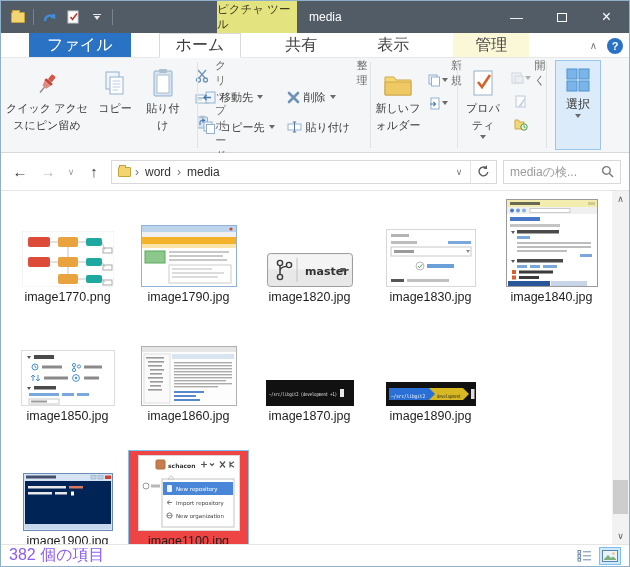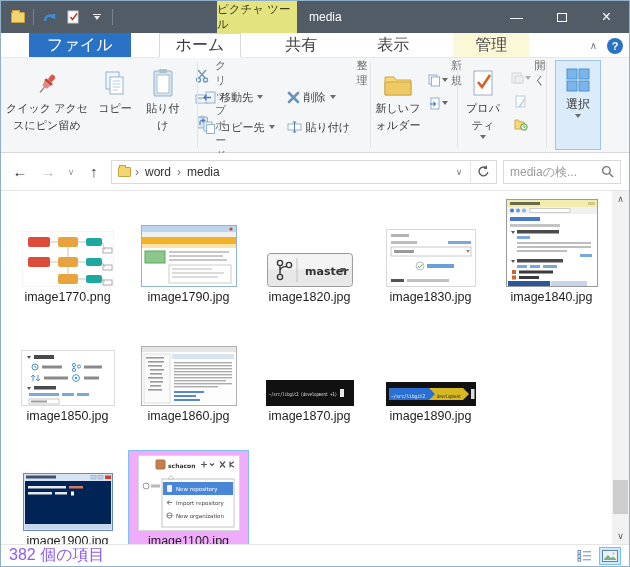--- a/index.html
+++ b/index.html
@@ -70,21 +70,21 @@
   .searchbox { width:118px; height:24px; border:1px solid #d9d9d9; display:flex; align-items:center; padding:0 6px; gap:4px; }
   .searchbox input { flex:1; border:none; outline:none; font-size:12px; color:#333; font-family:inherit; width:80px; }
   .searchbox input::placeholder { color:#9a9a9a; }
 
   
   .content { flex:1; position:relative; background:#fff; overflow:hidden; }
   .grid { position:absolute; left:0; top:0; right:17px; bottom:0; padding-left:6px; }
   .grid-row { display:flex; align-items:flex-end; }
   .grid-row-1 { margin-top:5px; } .grid-row-2 { margin-top:32px; } .grid-row-3 { margin-top:24px; }
   .cell { width:121px; display:flex; flex-direction:column; align-items:center; border:1px solid transparent; padding:2px 0; }
-  .cell.selected { border:1px solid #7cc1ef; background:#f0abfc; }
+  .cell.selected { border:1px solid #7cc1ef; background:#ef4444; }
   .thumbwrap { display:flex; align-items:flex-end; justify-content:center; }
   .grid-row-1 .thumbwrap { height:88px; } .grid-row-2 .thumbwrap { height:64px; } .grid-row-3 .thumbwrap { height:78px; }
   .fname { font-size:12.5px; color:#1e1e1e; margin-top:3px; text-align:center; white-space:nowrap; }
   .thumb svg { display:block; }
 
   
   .vscroll { position:absolute; right:0; top:0; bottom:0; width:17px; background:#f2f2f2; display:flex; flex-direction:column; }
   .scroll-arrow { height:16px; display:flex; align-items:center; justify-content:center; color:#595959; font-size:9px; flex:0 0 auto; }
   .scroll-track { flex:1; position:relative; }
   .scroll-thumb { position:absolute; left:1px; right:1px; top:273px; height:34px; background:#cdcdcd; }

